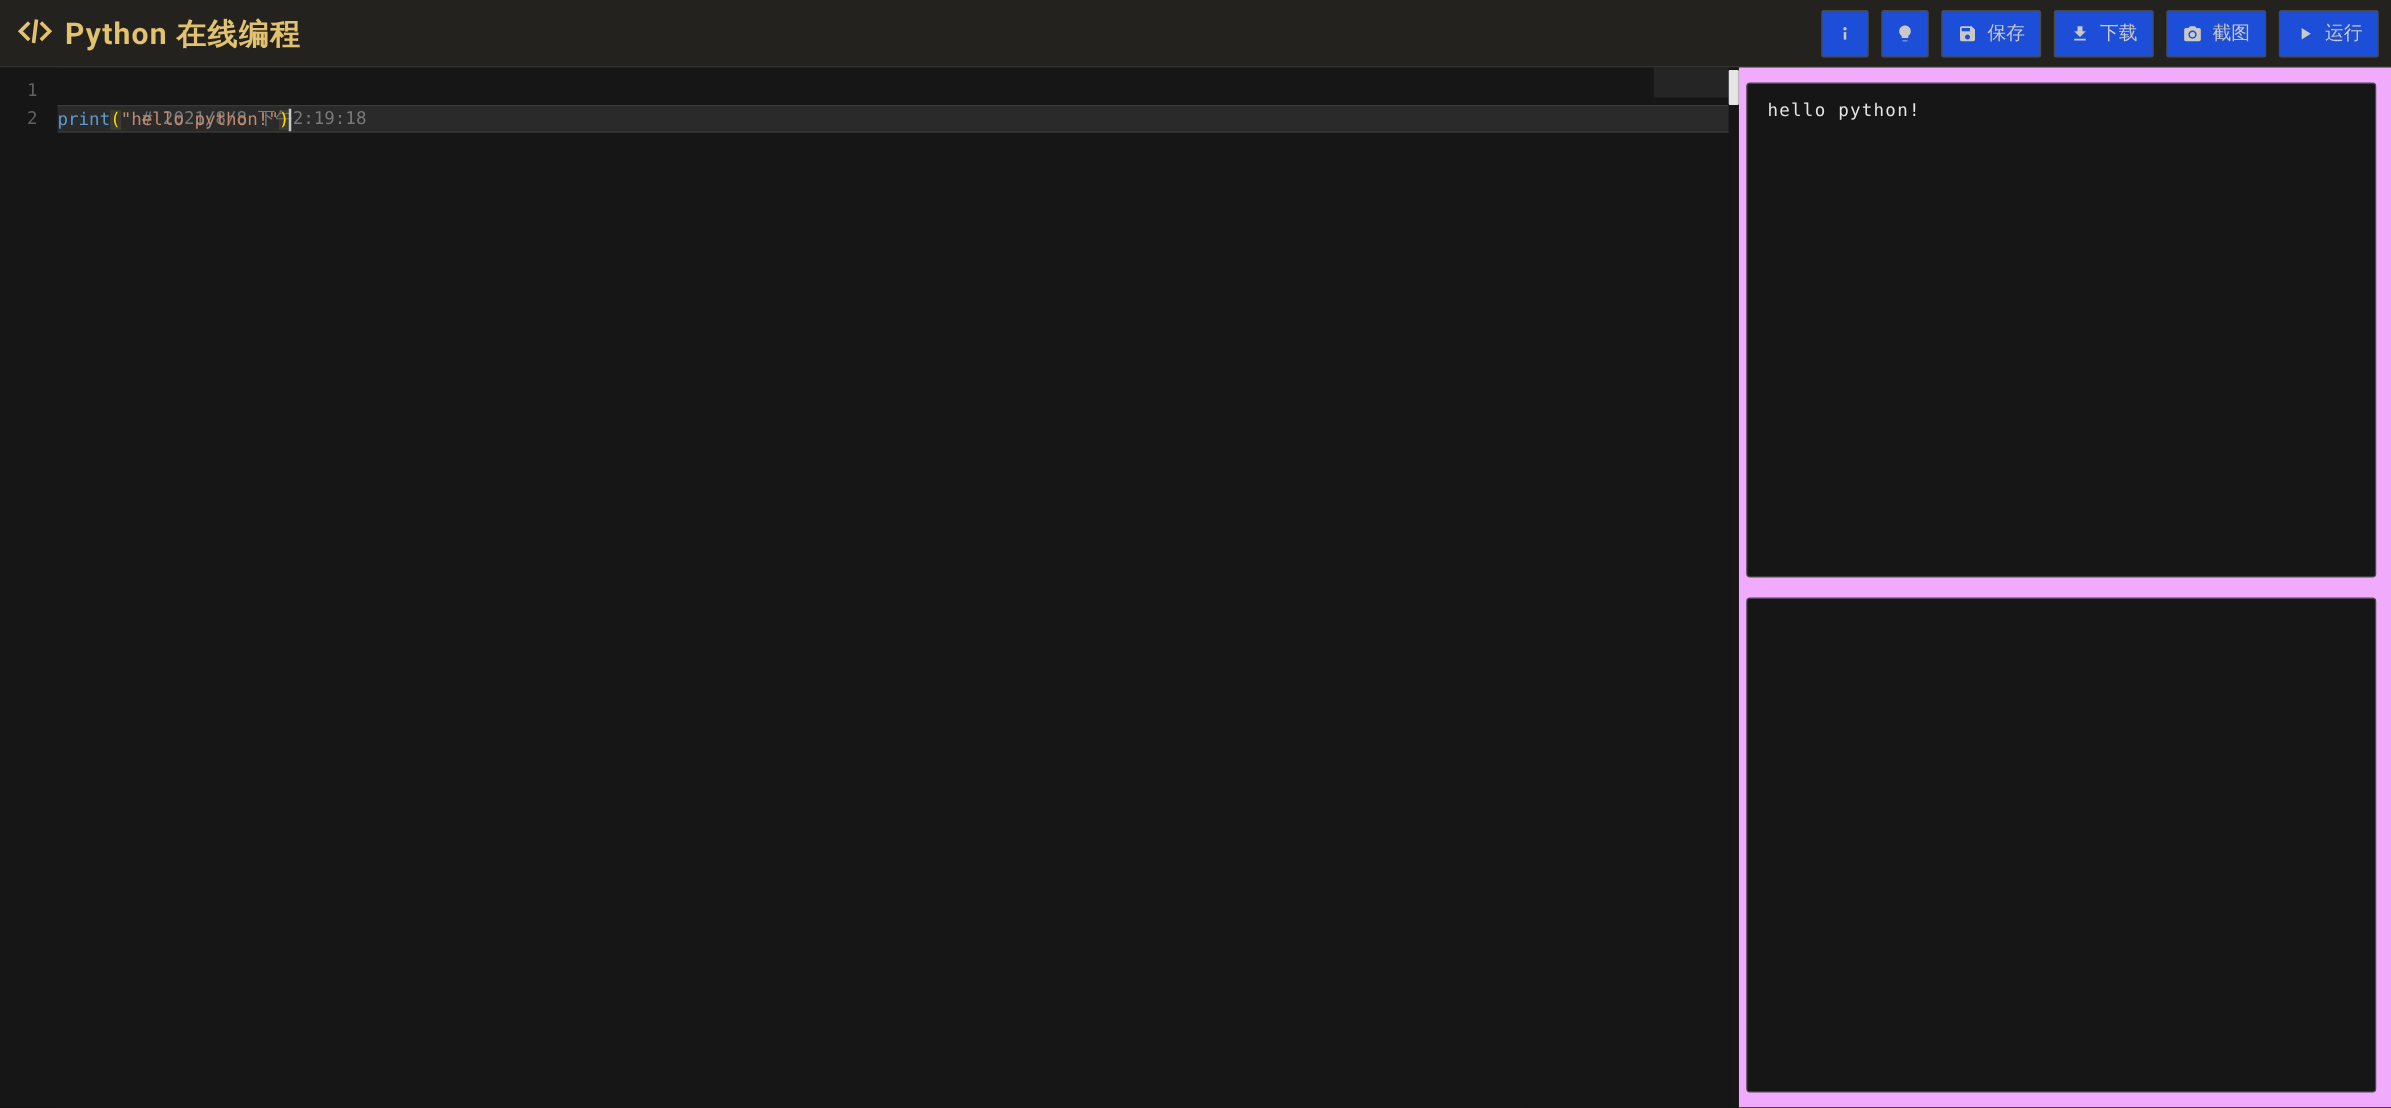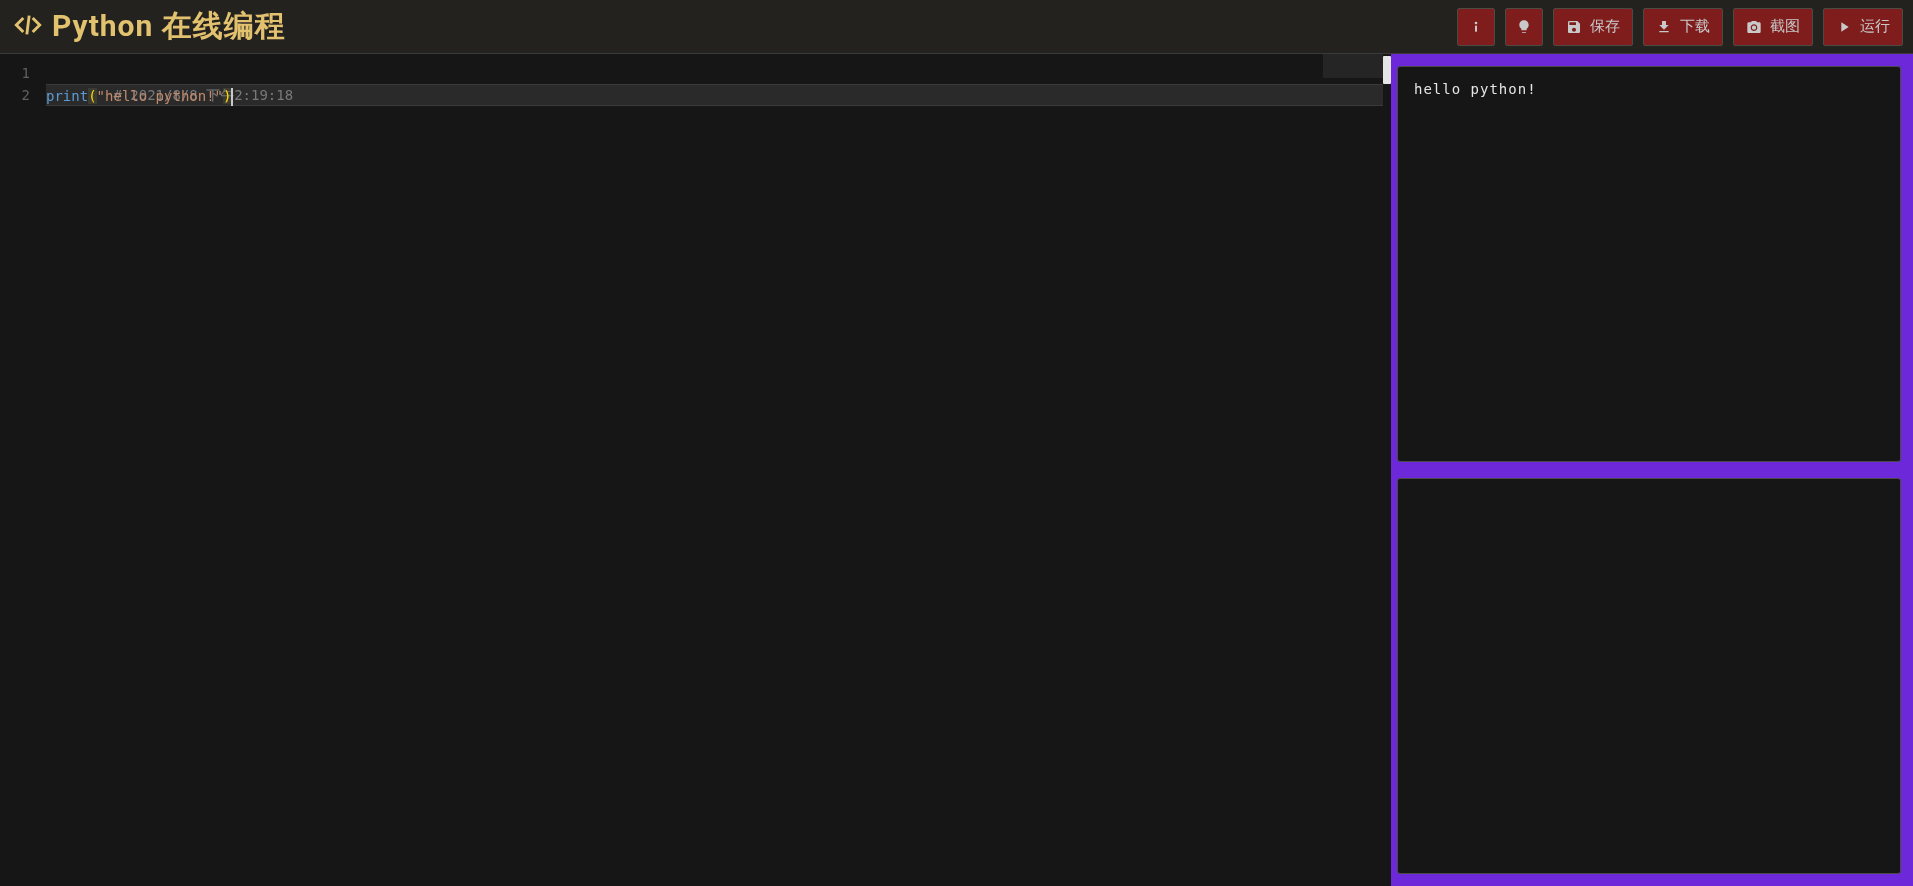--- a/index.html
+++ b/index.html
@@ -38,34 +38,34 @@
     .logo-icon {
       color: #e2c16f;
     }
     
     .logo-icon svg {
       width: 28px;
       height: 28px;
     }
     
     .title {
-      font-size: 30px;
+      font-size: 24px;
       font-weight: bold;
       color: #e2c16f;
       letter-spacing: 1px;
     }
     
     .header-right {
       display: flex;
       align-items: center;
       gap: 10px;
     }
     
     .toolbar-btn {
-      background: #7f1d1d;
+      background: #1d4ed8;
       border: 1px solid #4a4a46;
       color: #c9c9c9;
       height: 38px;
       padding: 0 12px;
       display: flex;
       align-items: center;
       gap: 8px;
       cursor: pointer;
       font-size: 15px;
       border-radius: 2px;
@@ -195,21 +195,21 @@
       left: 0px;
       width: 8px;
       height: 28px;
       background: #e5e5e5;
       border-radius: 1px;
     }
     
     
     .output-panel {
       width: 522px;
-      background: #6d28d9;
+      background: #f0abfc;
       padding: 12px 12px 12px 6px;
       display: flex;
       flex-direction: column;
       gap: 16px;
     }
     
     .output-box {
       border: 1px solid #4a4a4a;
       border-radius: 3px;
       background: #161616;

